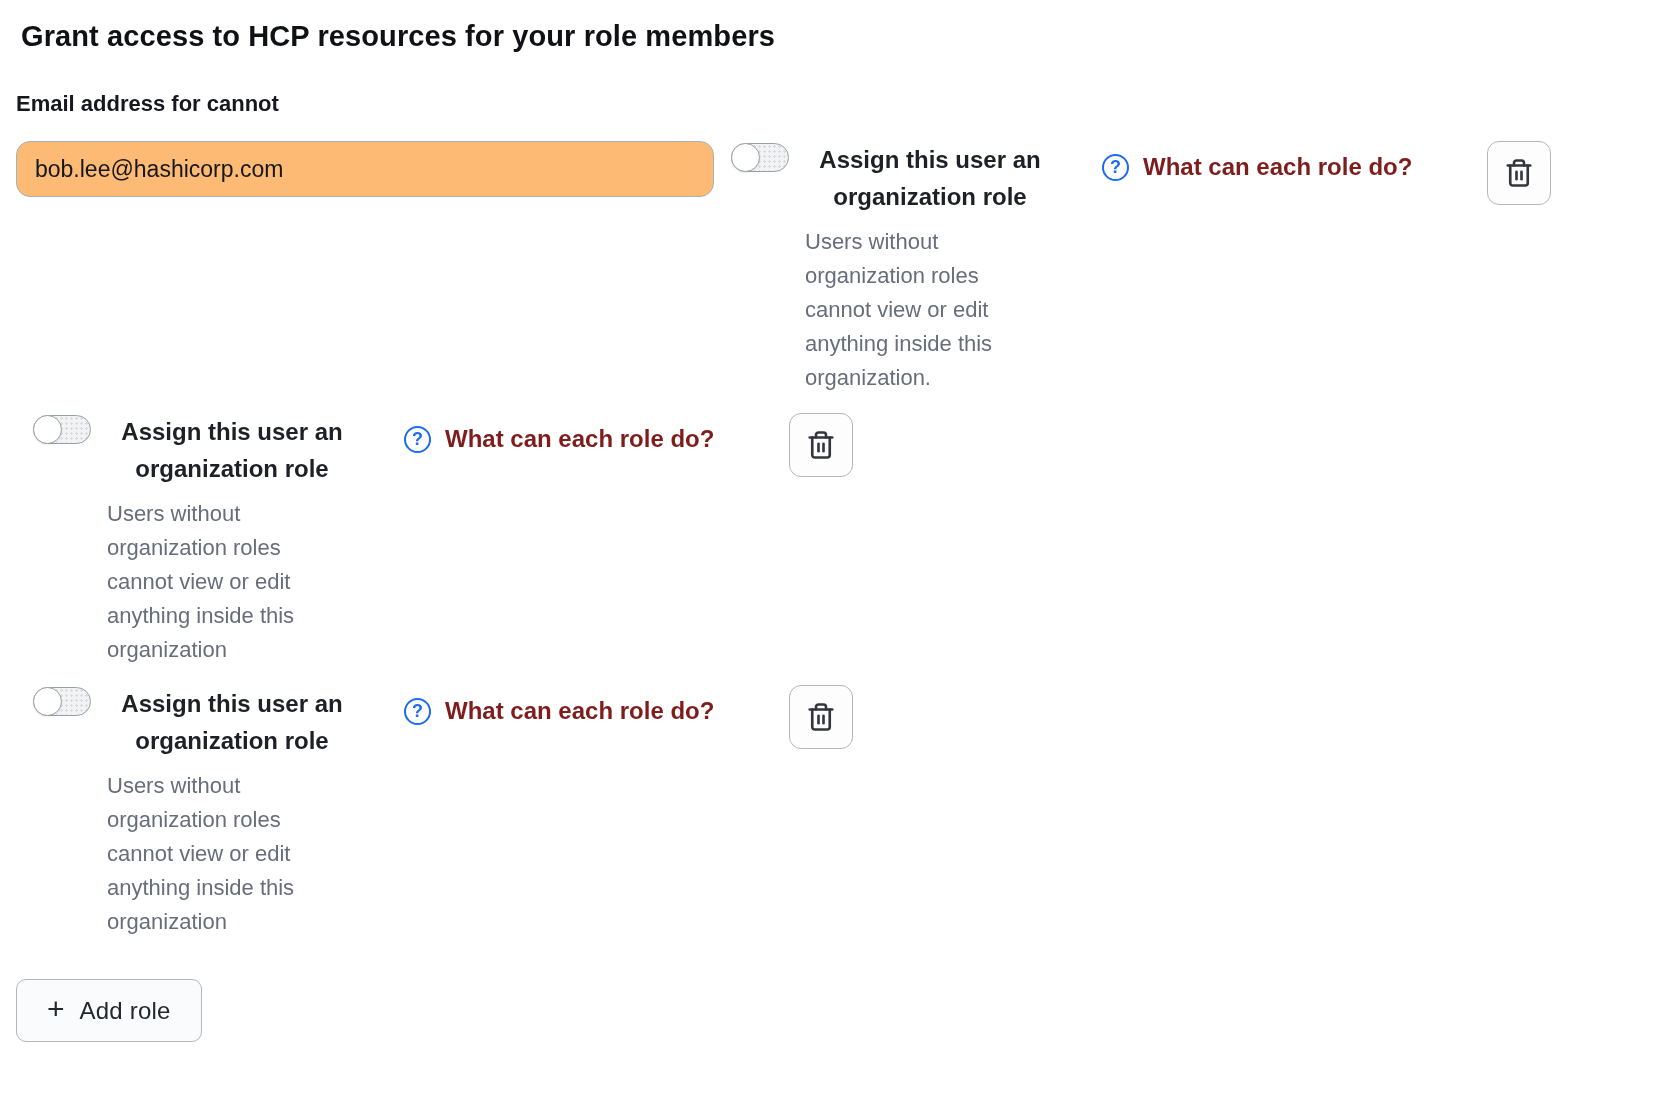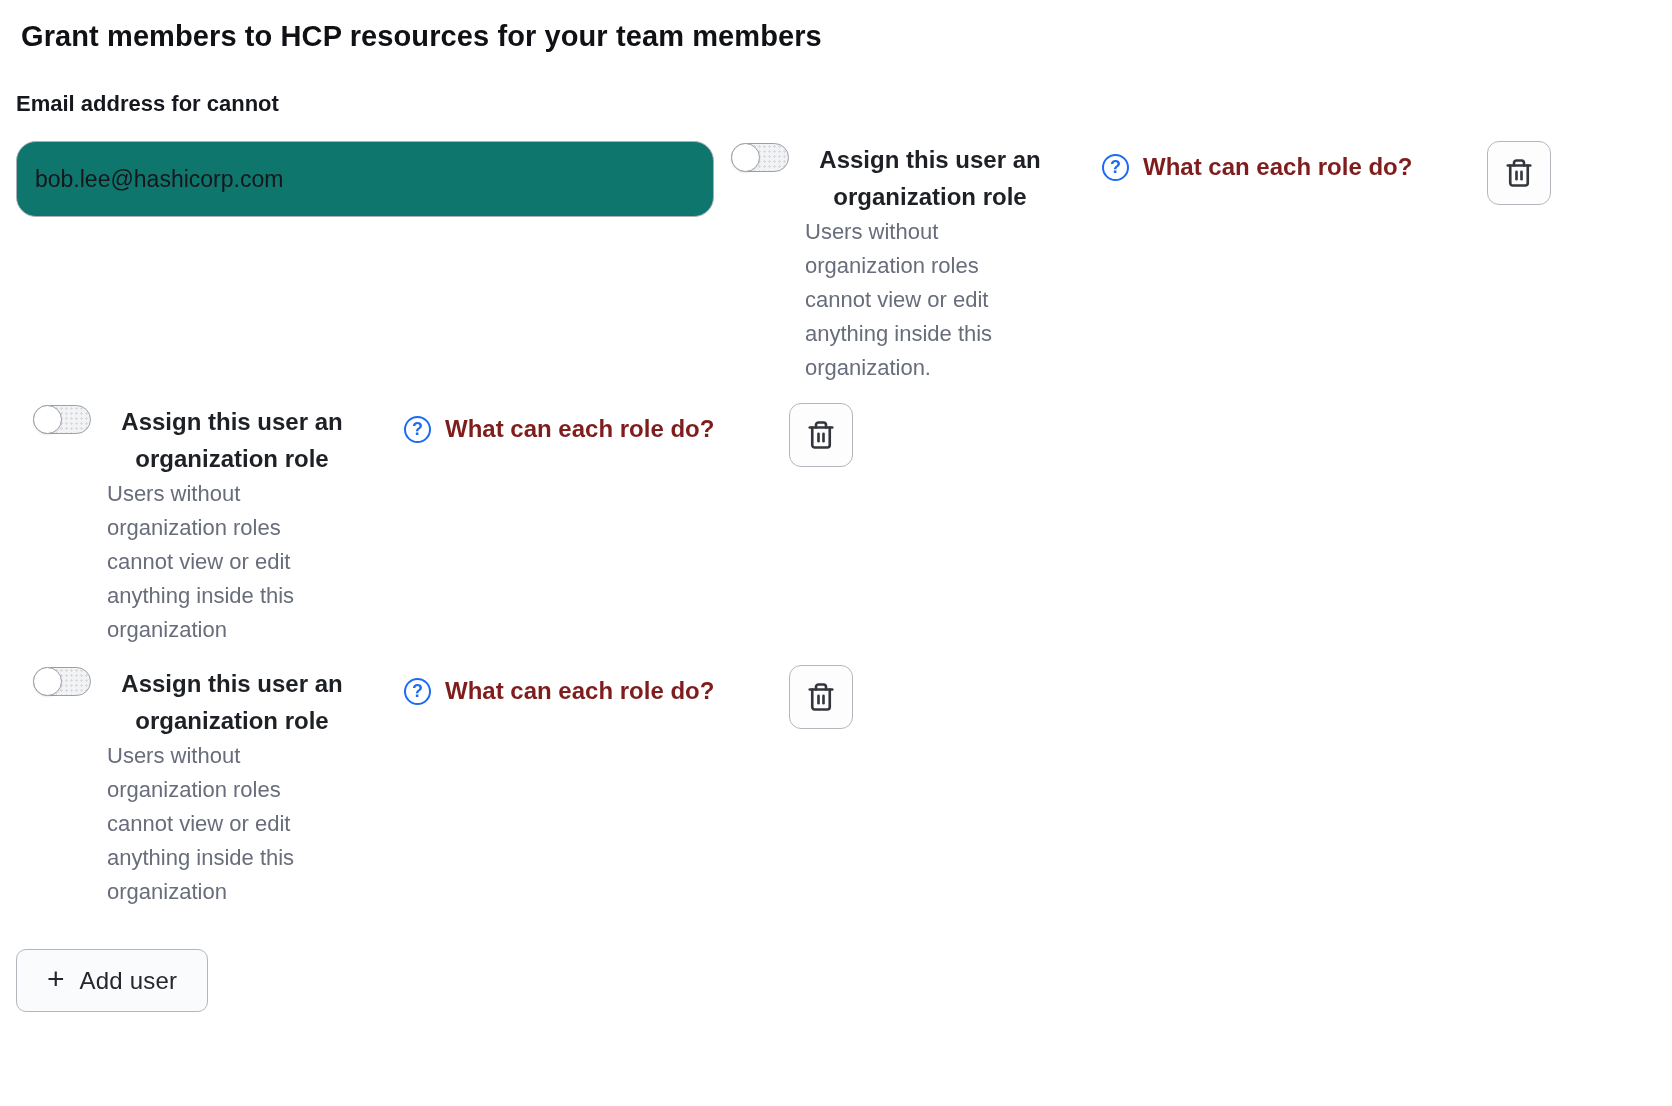--- a/index.html
+++ b/index.html
@@ -29,29 +29,29 @@
   }
 
   .invite-row {
     display: flex;
     align-items: flex-start;
     margin-bottom: 18px;
   }
   .email-input {
     flex: none;
     width: 698px;
-    height: 76px;
+    height: 56px;
     border: 1.5px solid #aab0b7;
-    border-radius: 20px;
+    border-radius: 14px;
     font-family: "Liberation Sans", "DejaVu Sans", sans-serif;
     font-size: 23px;
     color: #15171b;
     padding: 0 18px;
     outline: none;
-    background: #0f766e;
+    background: #fdba74;
   }
 
   .toggle {
     flex: none;
     position: relative;
     width: 58px;
     height: 29px;
     margin-left: 17px;
     margin-top: 2px;
     border-radius: 15px;
@@ -81,20 +81,21 @@
   }
   .role-label {
     font-size: 24px;
     font-weight: 700;
     color: #1d2025;
     line-height: 37px;
     white-space: pre-line;
     text-align: center;
   }
   .role-desc {
+    margin-top: 10px;
     font-size: 22px;
     color: #686d7b;
     line-height: 34px;
     white-space: pre-line;
   }
 
   .help-col {
     flex: none;
     width: 385px;
     margin-left: 47px;
@@ -167,21 +168,21 @@
     color: #24272c;
     font-weight: 400;
     letter-spacing: 0.2px;
   }
 </style>
 </head>
 <body>
 
 <div class="container">
 
-  <h1 class="page-title">Grant members to HCP resources for your team members</h1>
+  <h1 class="page-title">Grant access to HCP resources for your role members</h1>
 
   <div class="field-label">Email address for cannot</div>
 
   
   <div class="invite-row">
     <input class="email-input" type="text" value="bob.lee@hashicorp.com" style="">
     <button class="toggle">
       <span class="knob"></span>
     </button>
     <div class="role-col">
@@ -264,16 +265,16 @@
         <polyline points="3 6 5 6 21 6"></polyline>
         <path d="M19 6v14a2 2 0 0 1-2 2H7a2 2 0 0 1-2-2V6m3 0V4a2 2 0 0 1 2-2h4a2 2 0 0 1 2 2v2"></path>
         <line x1="10" y1="11" x2="10" y2="17"></line>
         <line x1="14" y1="11" x2="14" y2="17"></line>
       </svg>
     </button>
   </div>
 
   <button class="add-user-btn">
     <span class="plus">+</span>
-    <span class="add-label">Add user</span>
+    <span class="add-label">Add role</span>
   </button>
 
 </div>
 
 </body></html>

